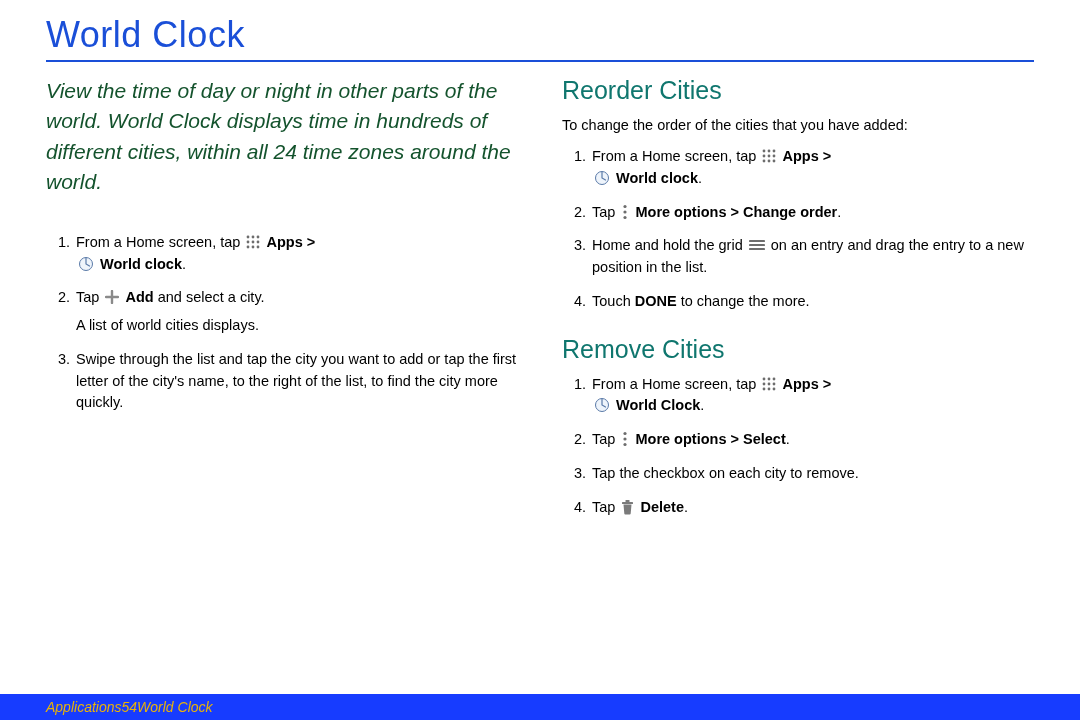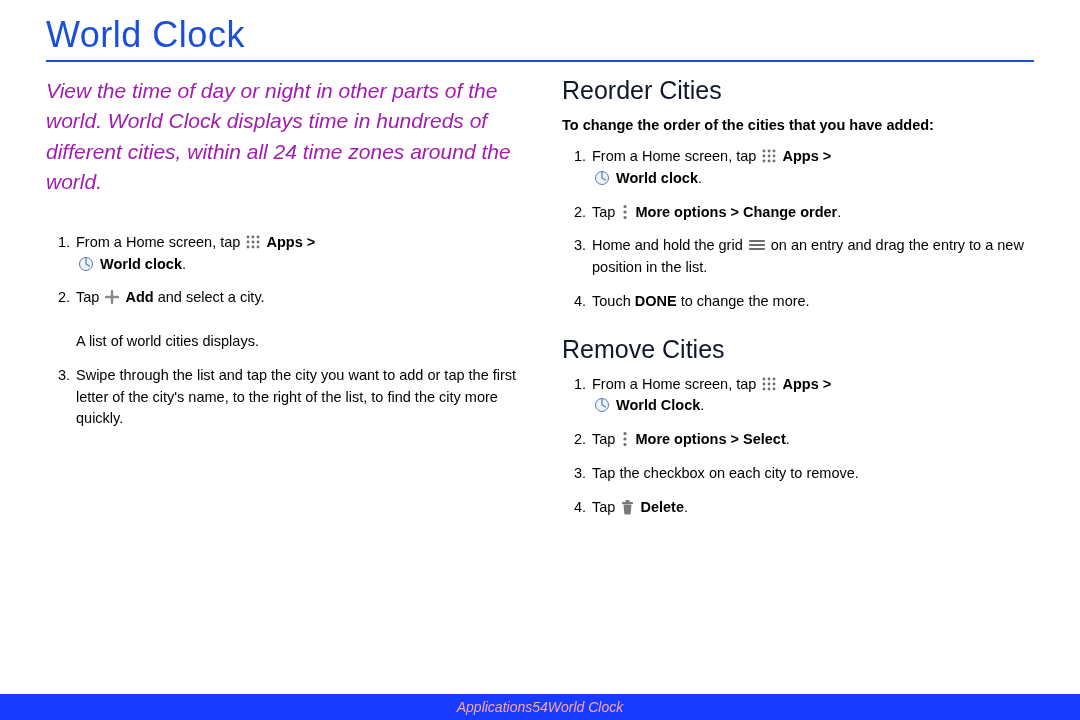--- a/index.html
+++ b/index.html
@@ -31,48 +31,47 @@
   .cols {
     display: flex;
     gap: 44px;
   }
   .col {
     flex: 1 1 50%;
     min-width: 0;
   }
   .intro {
     font-style: italic;
-    color: #a21caf;
+    color: #14532d;
     font-size: 21px;
     line-height: 1.45;
     margin: 0 0 34px 0;
     font-weight: 400;
   }
   h2.section {
     font-weight: 400;
     font-size: 25px;
-    color: #0f172a;
+    color: #0f766e;
     margin: 0 0 10px 0;
   }
   p.lead {
     margin: 0 0 10px 0;
     line-height: 1.45;
-    font-weight: bold;
   }
   ol {
     margin: 0 0 22px 0;
     padding-left: 24px;
   }
   ol li {
     margin: 0 0 12px 4px;
     line-height: 1.5;
     padding-left: 2px;
   }
   .b { font-weight: 700; text-align: center; }
-  .sub { display:block; margin-top: 22px; }
+  .sub { display:block; margin-top: 6px; }
   .ico {
     display: inline-block;
     vertical-align: -2px;
     margin: 0 2px;
   }
   
   .apps-grid { width: 14px; height: 14px; position: relative; vertical-align: -2px; }
   .apps-grid svg { display:block; }
   
   .world-clock-ico { width:16px; height:16px; vertical-align:-3px;}
@@ -82,26 +81,26 @@
   .dots-ico { width:6px; height:16px; vertical-align:-3px; margin:0 3px;}
   
   .drag-ico { width:16px; height:12px; vertical-align:-1px;}
   
   .trash-ico { width:13px; height:16px; vertical-align:-3px;}
   .footer {
     position: absolute;
     left: 0; right: 0; bottom: 0;
     height: 26px;
     background: #173cff;
-    color: #fca5a5;
+    color: #eab308;
     font-style: italic;
     font-size: 14px;
     display: flex;
     align-items: center;
-    justify-content: center;
+    justify-content: flex-start;
     padding: 0 46px;
   }
   .footer .center { font-style: italic; }
 </style>
 </head>
 <body>
 
 <div class="page">
   <h1 class="title">World Clock</h1>
   <hr class="rule">

